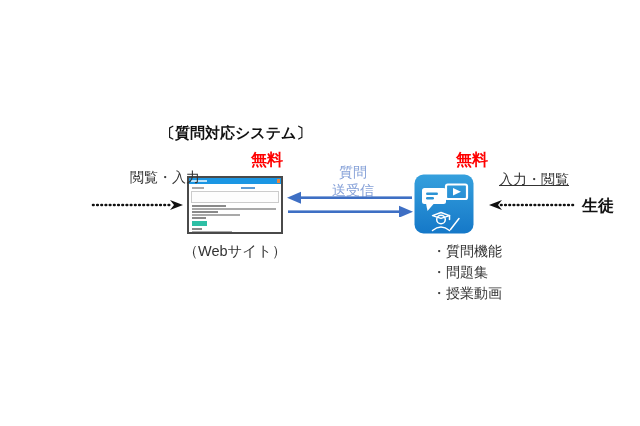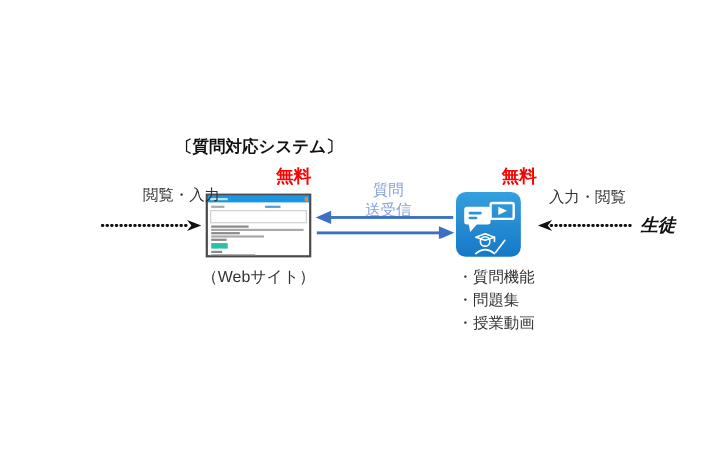--- a/index.html
+++ b/index.html
@@ -161,27 +161,27 @@
 
     <g stroke="#ffffff" stroke-width="1.5" fill="none" stroke-linecap="round" stroke-linejoin="round">
       <circle cx="27" cy="45.5" r="4.3"></circle>
       <path d="M18.5,56.5 Q27,49.5 35.5,56.5"></path>
       <path d="M27,38.5 L35.5,41.6 L27,44.4 L18.5,41.6 Z"></path>
       <path d="M35.5,41.6 L35.5,45.5"></path>
       <path d="M36.5,55.5 L45,44.5"></path>
     </g>
   </svg>
 
-  <div class="abs flow-label" style="left:492px; top:171px; width:84px;">入力・閲覧</div>
+  <div class="abs flow-label" style="left:492px; top:171px; width:84px;text-decoration:underline;">入力・閲覧</div>
   <svg class="abs" style="left:489px; top:199px;" width="88" height="12" viewBox="0 0 88 12">
     <polygon points="0,6 13,1 9,6 13,11" fill="#111111"></polygon>
     <line x1="12" y1="6" x2="86" y2="6" stroke="#111111" stroke-width="2.6" stroke-dasharray="0.6 3.6" stroke-linecap="round"></line>
   </svg>
 
-  <div class="abs actor" style="left:576px; top:195px; width:44px;font-style:italic;">生徒</div>
+  <div class="abs actor" style="left:576px; top:195px; width:44px;">生徒</div>
 
-  <div class="abs features" style="left:416px; top:241px; width:110px;">
+  <div class="abs features" style="left:432px; top:241px; width:110px;">
     <div>・質問機能</div>
     <div>・問題集</div>
     <div>・授業動画</div>
   </div>
 
 </div>
 
 </body></html>

